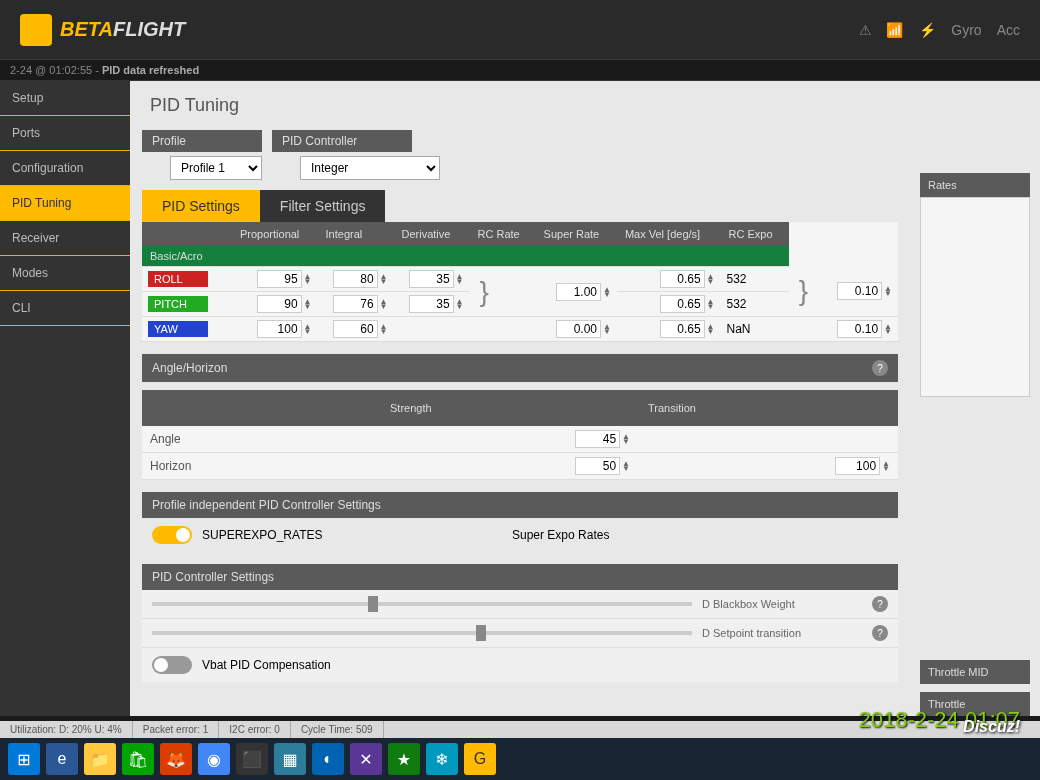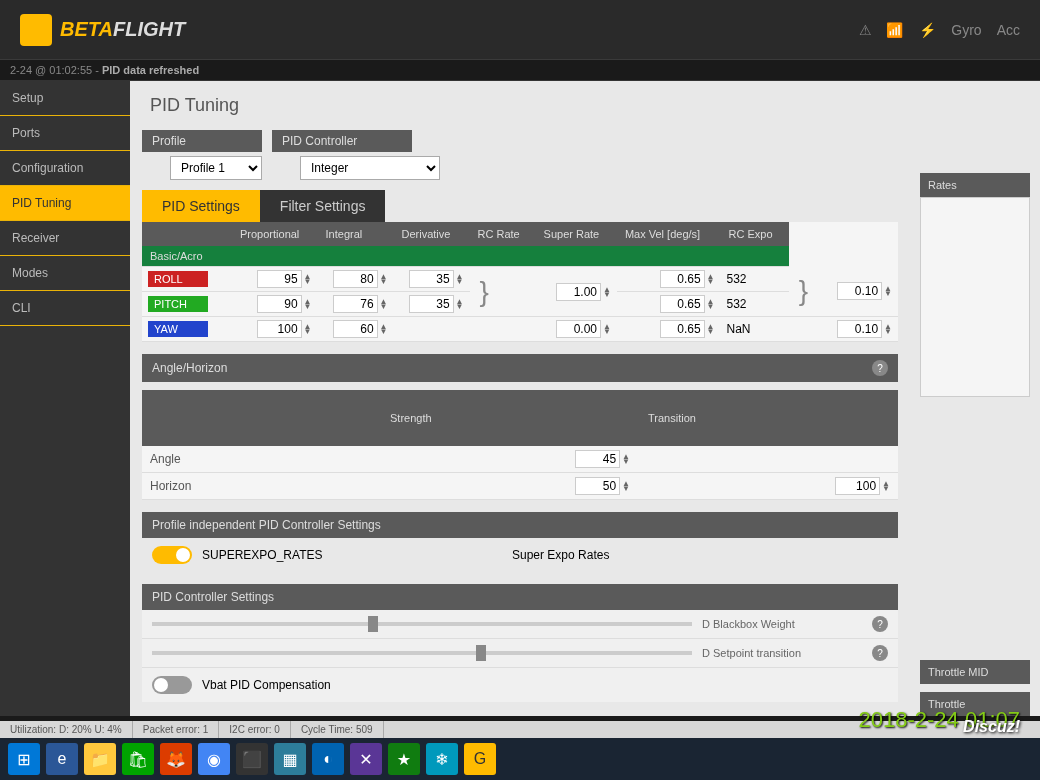--- a/index.html
+++ b/index.html
@@ -37,21 +37,21 @@
 .axis-roll { background: #cc2222; }
 .axis-pitch { background: #22aa22; }
 .axis-yaw { background: #2244cc; }
 .num-input { display: flex; align-items: center; justify-content: flex-end; gap: 2px; }
 .num-input input { width: 45px; text-align: right; border: 1px solid #ccc; padding: 1px 3px; font-size: 12px; }
 .spinner { display: flex; flex-direction: column; line-height: 5px; font-size: 8px; color: #666; }
 .bracket { font-size: 28px; color: #888; padding: 0 4px; }
 .section-header { background: #5a5a5a; color: #ddd; padding: 6px 10px; font-size: 12px; margin-top: 12px; display: flex; justify-content: space-between; align-items: center; }
 .help-icon { width: 16px; height: 16px; background: #888; border-radius: 50%; color: #fff; font-size: 10px; display: flex; align-items: center; justify-content: center; }
 .sub-header { display: flex; background: #5a5a5a; margin-top: 8px; }
-.sub-header div { flex: 1; color: #ddd; padding: 22px 8px; font-size: 11px; }
+.sub-header div { flex: 1; color: #ddd; padding: 12px 8px; font-size: 11px; }
 .angle-row { display: flex; background: #f5f5f5; padding: 4px 8px; border-bottom: 1px solid #ddd; font-size: 12px; align-items: center; }
 .angle-row .label { width: 240px; color: #555; }
 .angle-row .val1 { flex: 1; display: flex; justify-content: flex-end; padding-right: 60px; }
 .angle-row .val2 { width: 200px; display: flex; justify-content: flex-end; }
 .toggle-row { display: flex; align-items: center; gap: 10px; padding: 8px 10px; background: #e8e8e8; font-size: 12px; }
 .toggle { width: 40px; height: 18px; background: #ffbb00; border-radius: 9px; position: relative; }
 .toggle::after { content: ''; position: absolute; width: 14px; height: 14px; background: #fff; border-radius: 50%; top: 2px; right: 2px; }
 .toggle.off { background: #999; }
 .toggle.off::after { right: auto; left: 2px; }
 .slider-row { display: flex; align-items: center; gap: 10px; padding: 6px 10px; background: #f0f0f0; font-size: 12px; border-bottom: 1px solid #ddd; }

